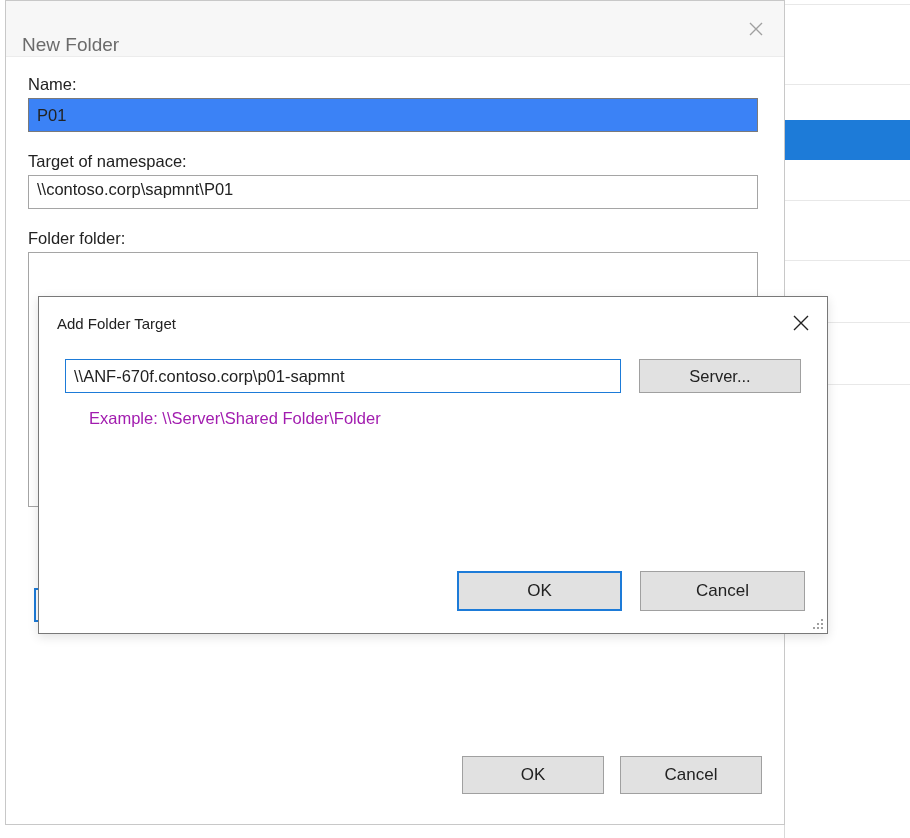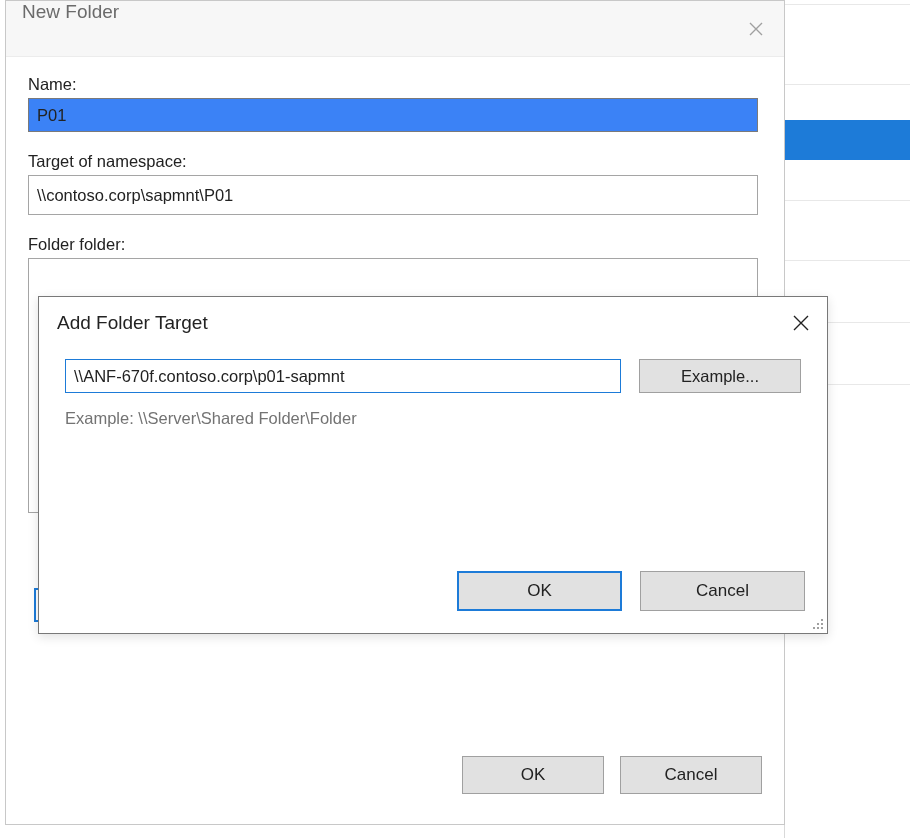--- a/index.html
+++ b/index.html
@@ -53,21 +53,21 @@
       height: 825px;
       border: 1px solid #c8c8c8;
       background: #fff;
     }
     .dlg-main .titlebar {
       height: 56px;
       background: #f7f7f7;
       border-bottom: 1px solid #ececec;
       position: relative;
       display: flex;
-      align-items: flex-start;
+      align-items: flex-end;
       padding: 0 16px;
     }
     .dlg-main .titlebar .title {
       color: #6b6b6b;
       font-size: 19px;
     }
     .dlg-main .titlebar .close {
       position: absolute;
       right: 12px;
       top: 50%;
@@ -95,28 +95,28 @@
       border: 1px solid #7a7a7a;
       background: #3b82f6;
       padding: 4px 8px;
       font-family: inherit;
       font-size: 16.5px;
       color: #222;
       outline: none;
     }
     .readonly-field {
       width: 730px;
-      height: 40px;
+      height: 34px;
       border: 1px solid #a5a5a5;
       background: #fff;
       padding: 4px 8px;
       font-size: 16.5px;
       color: #222;
       display: flex;
-      align-items: center;
+      align-items: flex-start;
     }
     .spacer { height: 20px; }
 
     .listbox {
       width: 730px;
       height: 255px;
       border: 1px solid #a5a5a5;
       background: #fff;
     }
 
@@ -164,21 +164,21 @@
     .dlg-modal .titlebar2 {
       height: 52px;
       position: relative;
       display: flex;
       align-items: center;
       padding: 0 18px;
       background: #fff;
     }
     .dlg-modal .titlebar2 .title2 {
       color: #222;
-      font-size: 19px;
+      font-size: 15px;
     }
     .dlg-modal .titlebar2 .close2 {
       position: absolute;
       right: 10px;
       top: 50%;
       transform: translateY(-50%);
       width: 32px;
       height: 32px;
       display: flex;
       align-items: center;
@@ -211,21 +211,22 @@
       height: 34px;
       border: 1px solid #a0a0a0;
       background: #e1e1e1;
       font-family: inherit;
       font-size: 16.5px;
       color: #222;
       cursor: pointer;
     }
     .example {
       font-size: 16.5px;
-      color: #737373;
+      color: #a21caf;
+      margin-left: 24px;
     }
     .dlg-modal .footer2 {
       position: absolute;
       bottom: 22px;
       right: 22px;
       display: flex;
       gap: 18px;
       align-items: center;
     }
     .btn-primary {
@@ -313,21 +314,21 @@
     <div class="title2">Add Folder Target</div>
     <div class="close2">
       <svg width="18" height="18" viewBox="0 0 18 18">
           <path d="M2 2 L16 16 M16 2 L2 16" stroke="#222" stroke-width="1.4" fill="none"></path>
         </svg>
     </div>
   </div>
   <div class="body2">
     <div class="path-row">
       <input class="path-input" type="text" value="\\ANF-670f.contoso.corp\p01-sapmnt" style="">
-      <button class="browse-btn">Example...</button>
+      <button class="browse-btn">Server...</button>
     </div>
     <div class="example">Example: \\Server\Shared Folder\Folder</div>
   </div>
   <div class="footer2">
     <button class="btn-primary">OK</button>
     <button class="btn-secondary">Cancel</button>
   </div>
   <div class="resize-grip">
     <span style="right:0;bottom:0"></span>
     <span style="right:4px;bottom:0"></span>

